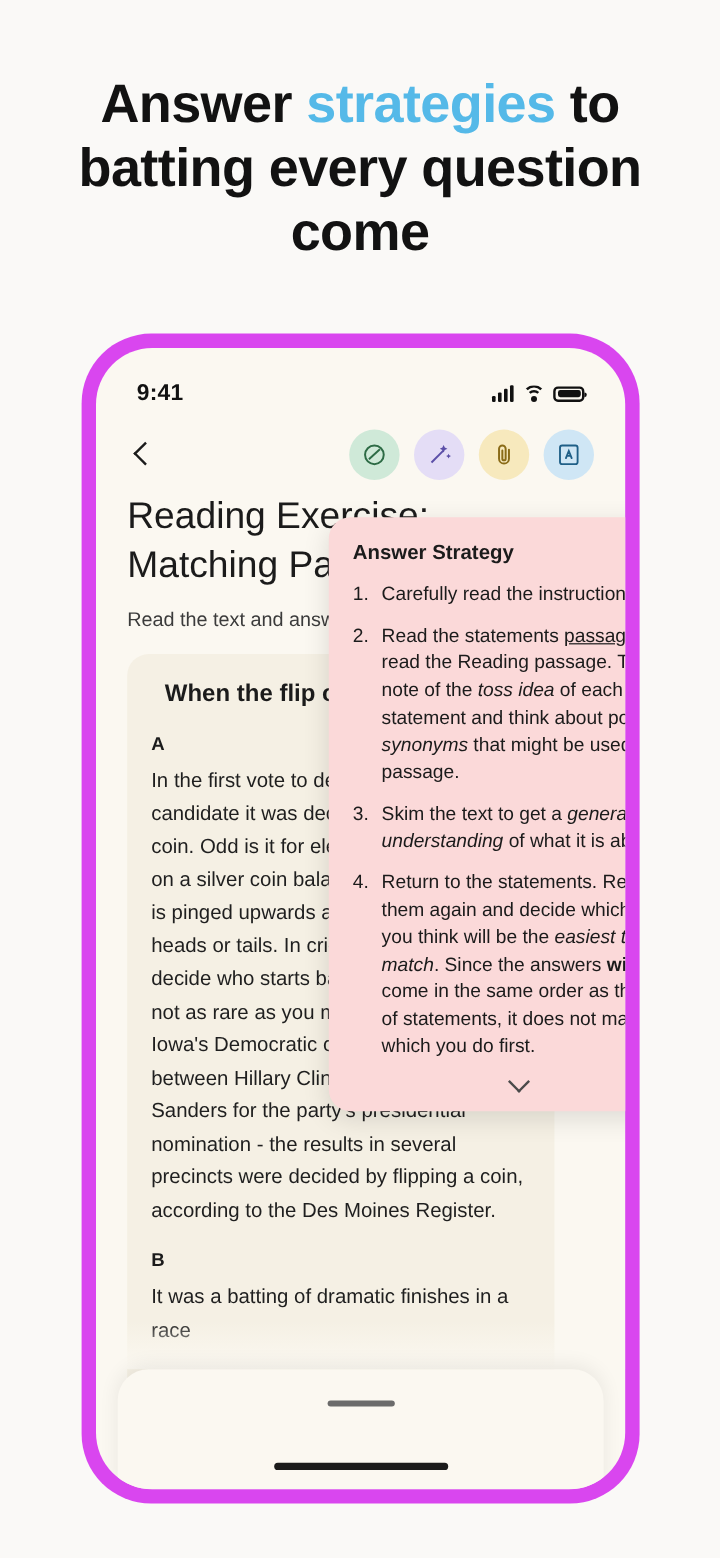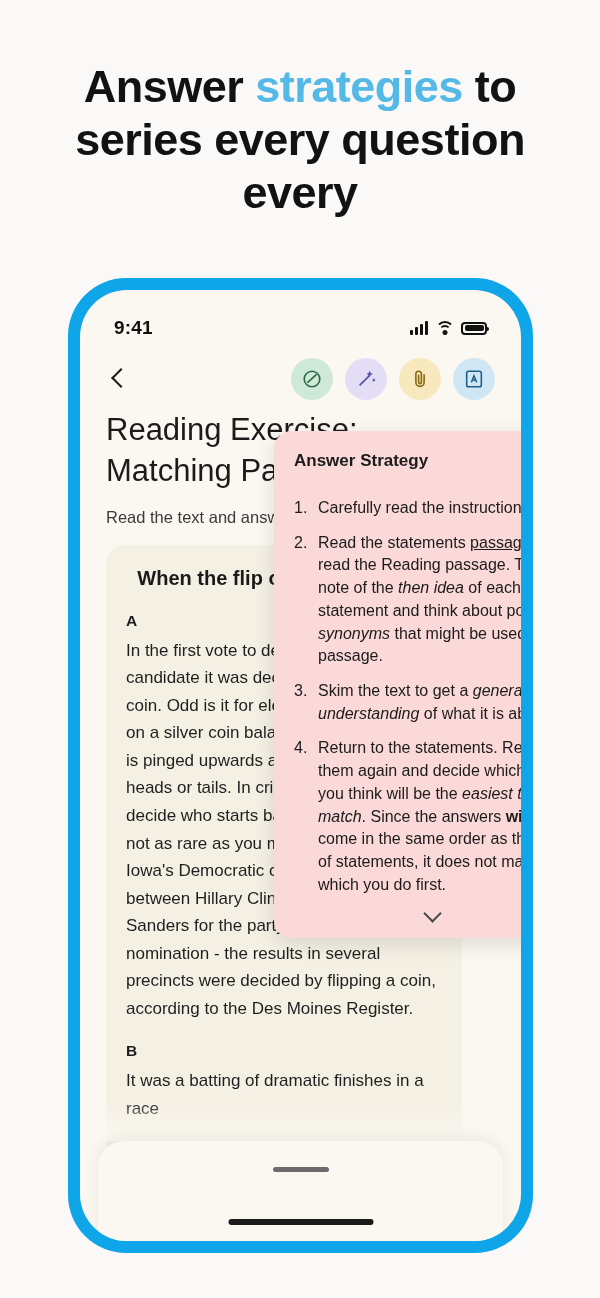--- a/index.html
+++ b/index.html
@@ -32,21 +32,21 @@
   }
   .headline .accent-blue { color: #55b9e8; }
 
   
   .phone {
     position: absolute;
     left: 68px;
     top: 278px;
     width: 465px;
     height: 975px;
-    background: #0ea5e9;
+    background: #d946ef;
     border-radius: 58px;
     padding: 12px;
   }
   .phone-screen {
     position: relative;
     width: 441px;
     height: 951px;
     background: #fbf8f1;
     border-radius: 47px;
     overflow: hidden;
@@ -206,21 +206,21 @@
     background: #fbd9d9;
     border-radius: 18px;
     padding: 20px 20px 14px 20px;
     box-shadow: 0 6px 22px rgba(0,0,0,0.12);
     z-index: 20;
   }
   .popover-title {
     font-size: 17px;
     font-weight: bold;
     color: #1b1b1b;
-    margin-bottom: 26px;
+    margin-bottom: 14px;
   }
   .popover ol { list-style: none; counter-reset: s; }
   .popover li {
     counter-increment: s;
     position: relative;
     padding-left: 24px;
     font-size: 16px;
     line-height: 1.42;
     color: #1b1b1b;
     margin-bottom: 12px;
@@ -286,22 +286,22 @@
     z-index: 14;
   }
 </style>
 </head>
 <body>
 
 <div class="page">
 
   <div class="headline">
     <span>Answer </span><span class="accent-blue">strategies</span><span> to</span><br>
-    <span>series every question</span><br>
-    <span>every</span>
+    <span>batting every question</span><br>
+    <span>come</span>
   </div>
 
   <div class="phone">
     <div class="phone-screen">
 
       <div class="status-bar">
         <div class="status-time">9:41</div>
         <div class="status-icons">
           <span class="sig-bars">
               <i></i>
@@ -366,21 +366,21 @@
             <div class="para-label">B</div>
             <div class="para-body">It was a batting of dramatic finishes in a race</div>
           </div>
         </div>
       </div>
 
       <div class="popover">
         <div class="popover-title">Answer Strategy</div>
         <ol>
           <li><span>Carefully read the instructions.</span></li>
-          <li><span>Read the statements <u>passage</u> you read the Reading passage. Take note of the <em>then idea</em> of each statement and think about possible <em>synonyms</em> that might be used in the passage.</span></li>
+          <li><span>Read the statements <u>passage</u> you read the Reading passage. Take note of the <em>toss idea</em> of each statement and think about possible <em>synonyms</em> that might be used in the passage.</span></li>
           <li><span>Skim the text to get a <em>general understanding</em> of what it is about.</span></li>
           <li><span>Return to the statements. Read them again and decide which one you think will be the <em>easiest to match</em>. Since the answers <b>will not</b> come in the same order as the list of statements, it does not matter which you do first.</span></li>
         </ol>
         <div class="popover-chevron">
             <i></i>
           </div>
       </div>
 
       <div class="screen-fade"></div>
       <div class="bottom-sheet">

